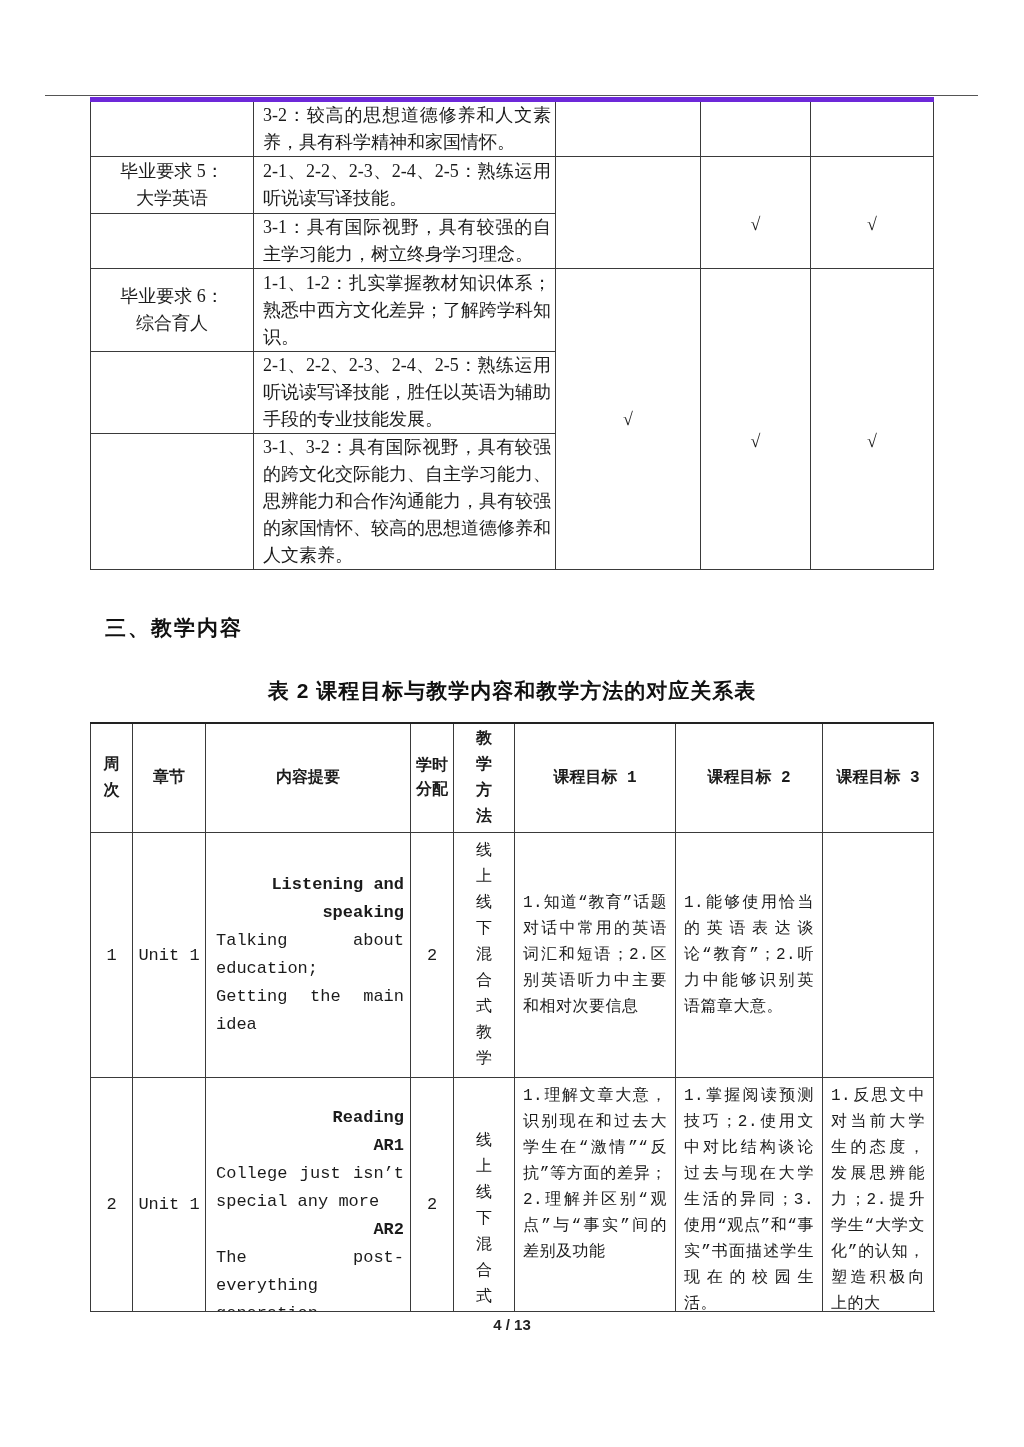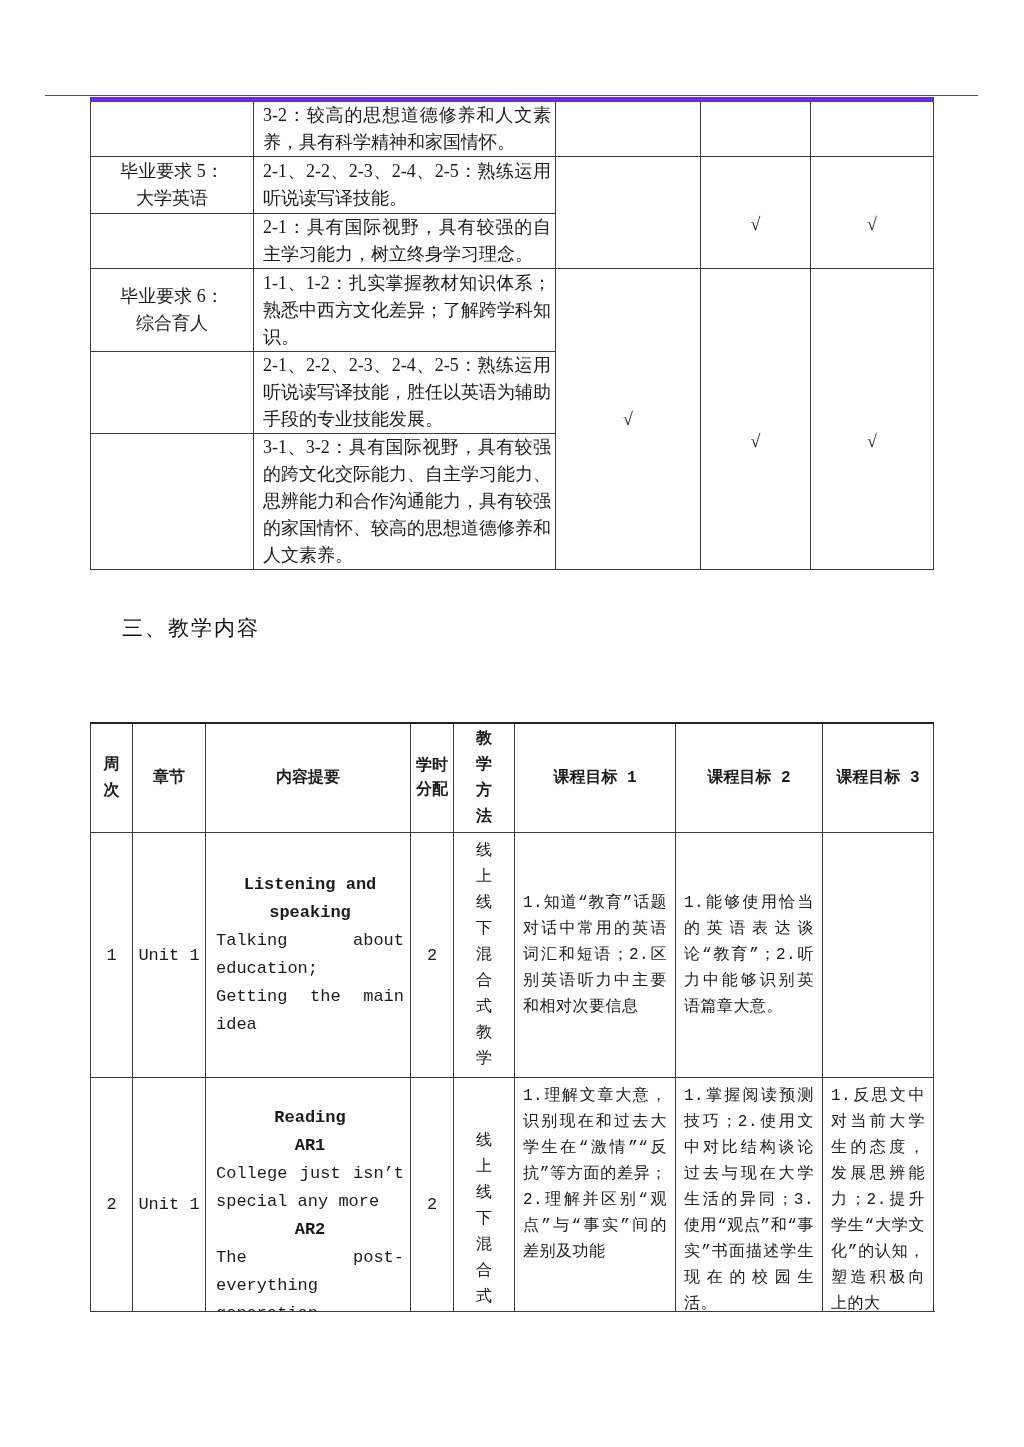--- a/index.html
+++ b/index.html
@@ -26,23 +26,23 @@
     border:1px solid #3a3a3a; font-size:18px; line-height:27px;
     vertical-align:middle; overflow:hidden;
   }
   td.lbl { text-align:center; font-size:18px; }
   td.desc { padding:0 4px 0 9px; text-align:justify; }
   td.chk { text-align:center; font-size:18px; }
   td.chk.off12 { padding-top:24px; }
   td.chk.off23 { padding-top:46px; }
   
   .section-heading {
-    position:absolute; left:122px; top:614px;
+    position:absolute; left:105px; top:614px;
     font-family:"Liberation Sans","DejaVu Sans",sans-serif;
-    font-weight:normal; font-size:21px; letter-spacing:2px; color:#111;
+    font-weight:bold; font-size:21px; letter-spacing:2px; color:#111;
   }
   .table-caption {
     position:absolute; left:0; top:677px; width:100%; text-align:center;
     font-family:"Liberation Sans","DejaVu Sans",sans-serif;
     font-weight:bold; font-size:21px; letter-spacing:1px; color:#111;
   }
   
   .ct-wrap {
     position:absolute; left:90px; top:722px; width:845px; height:589px;
     overflow:hidden; border-bottom:1px solid #3a3a3a;
@@ -54,21 +54,21 @@
   table.content-table th, table.content-table td {
     border:1px solid #3a3a3a; overflow:hidden;font-family:Liberation Mono, monospace;
   }
   table.content-table th {
     font-weight:bold; font-size:16px; text-align:center; vertical-align:middle;
     line-height:24px; padding:2px;
   }
   .vtext { width:1.1em; margin:0 auto; line-height:26px; text-align:center; word-break:break-all; }
   td.center { text-align:center; vertical-align:middle; font-size:17px; }
   td.summary { vertical-align:middle; padding:0 6px 0 10px; font-size:17px; line-height:28px; }
-  .eng { text-align:center; }
+  .eng { text-align:right; }
   .eng.just { text-align:justify; text-align-last:left; }
   .eng.bold { font-weight:bold; }
   td.goal {
     vertical-align:middle; padding:14px 8px; font-size:16px; line-height:26px;
     text-align:justify; letter-spacing:0.5px;
   }
   tr.row2 td { vertical-align:top; }
   tr.row2 td.center { vertical-align:middle; }
   tr.row2 td.summary { vertical-align:top; padding-top:26px; }
   tr.row2 td.goal { padding-top:5px; }
@@ -109,21 +109,21 @@
         <div>毕业要求 5：</div>
         <div>大学英语</div>
       </td>
       <td class="desc">2-1、2-2、2-3、2-4、2-5：熟练运用听说读写译技能。</td>
       <td class="chk" rowspan="2"></td>
       <td class="chk off12" rowspan="2">√</td>
       <td class="chk off12" rowspan="2">√</td>
     </tr>
     <tr style="height:54px">
       <td class="lbl"></td>
-      <td class="desc">2-1：具有国际视野，具有较强的自主学习能力，树立终身学习理念。</td>
+      <td class="desc">3-1：具有国际视野，具有较强的自主学习能力，树立终身学习理念。</td>
     </tr>
     <tr style="height:83px">
       <td class="lbl">
         <div>毕业要求 6：</div>
         <div>综合育人</div>
       </td>
       <td class="desc">1-1、1-2：扎实掌握教材知识体系；熟悉中西方文化差异；了解跨学科知识。</td>
       <td class="chk" rowspan="3">√</td>
       <td class="chk off23" rowspan="3">√</td>
       <td class="chk off23" rowspan="3">√</td>
@@ -133,20 +133,21 @@
       <td class="desc">2-1、2-2、2-3、2-4、2-5：熟练运用听说读写译技能，胜任以英语为辅助手段的专业技能发展。</td>
     </tr>
     <tr style="height:134px">
       <td class="lbl"></td>
       <td class="desc">3-1、3-2：具有国际视野，具有较强的跨文化交际能力、自主学习能力、思辨能力和合作沟通能力，具有较强的家国情怀、较高的思想道德修养和人文素养。</td>
     </tr>
   </tbody>
     </table>
 
   <div class="section-heading">三、教学内容</div>
+  <div class="table-caption">表 2 课程目标与教学内容和教学方法的对应关系表</div>
 
   <div class="ct-wrap">
     <table class="content-table">
       <colgroup>
         <col style="width:42px">
           <col style="width:73px">
           <col style="width:205px">
           <col style="width:43px">
         <col style="width:61px">
           <col style="width:161px">
@@ -199,14 +200,15 @@
           <div class="vtext">线上线下混合式</div>
         </td>
         <td class="goal">1.理解文章大意，识别现在和过去大学生在“激情”“反抗”等方面的差异；2.理解并区别“观点”与“事实”间的差别及功能</td>
         <td class="goal">1.掌握阅读预测技巧；2.使用文中对比结构谈论过去与现在大学生活的异同；3.使用“观点”和“事实”书面描述学生现在的校园生活。</td>
         <td class="goal">1.反思文中对当前大学生的态度，发展思辨能力；2.提升学生“大学文化”的认知，塑造积极向上的大</td>
       </tr>
     </tbody>
       </table>
   </div>
 
+  <div class="doc-footer">4 / 13</div>
 
 </div>
 
 </body></html>

